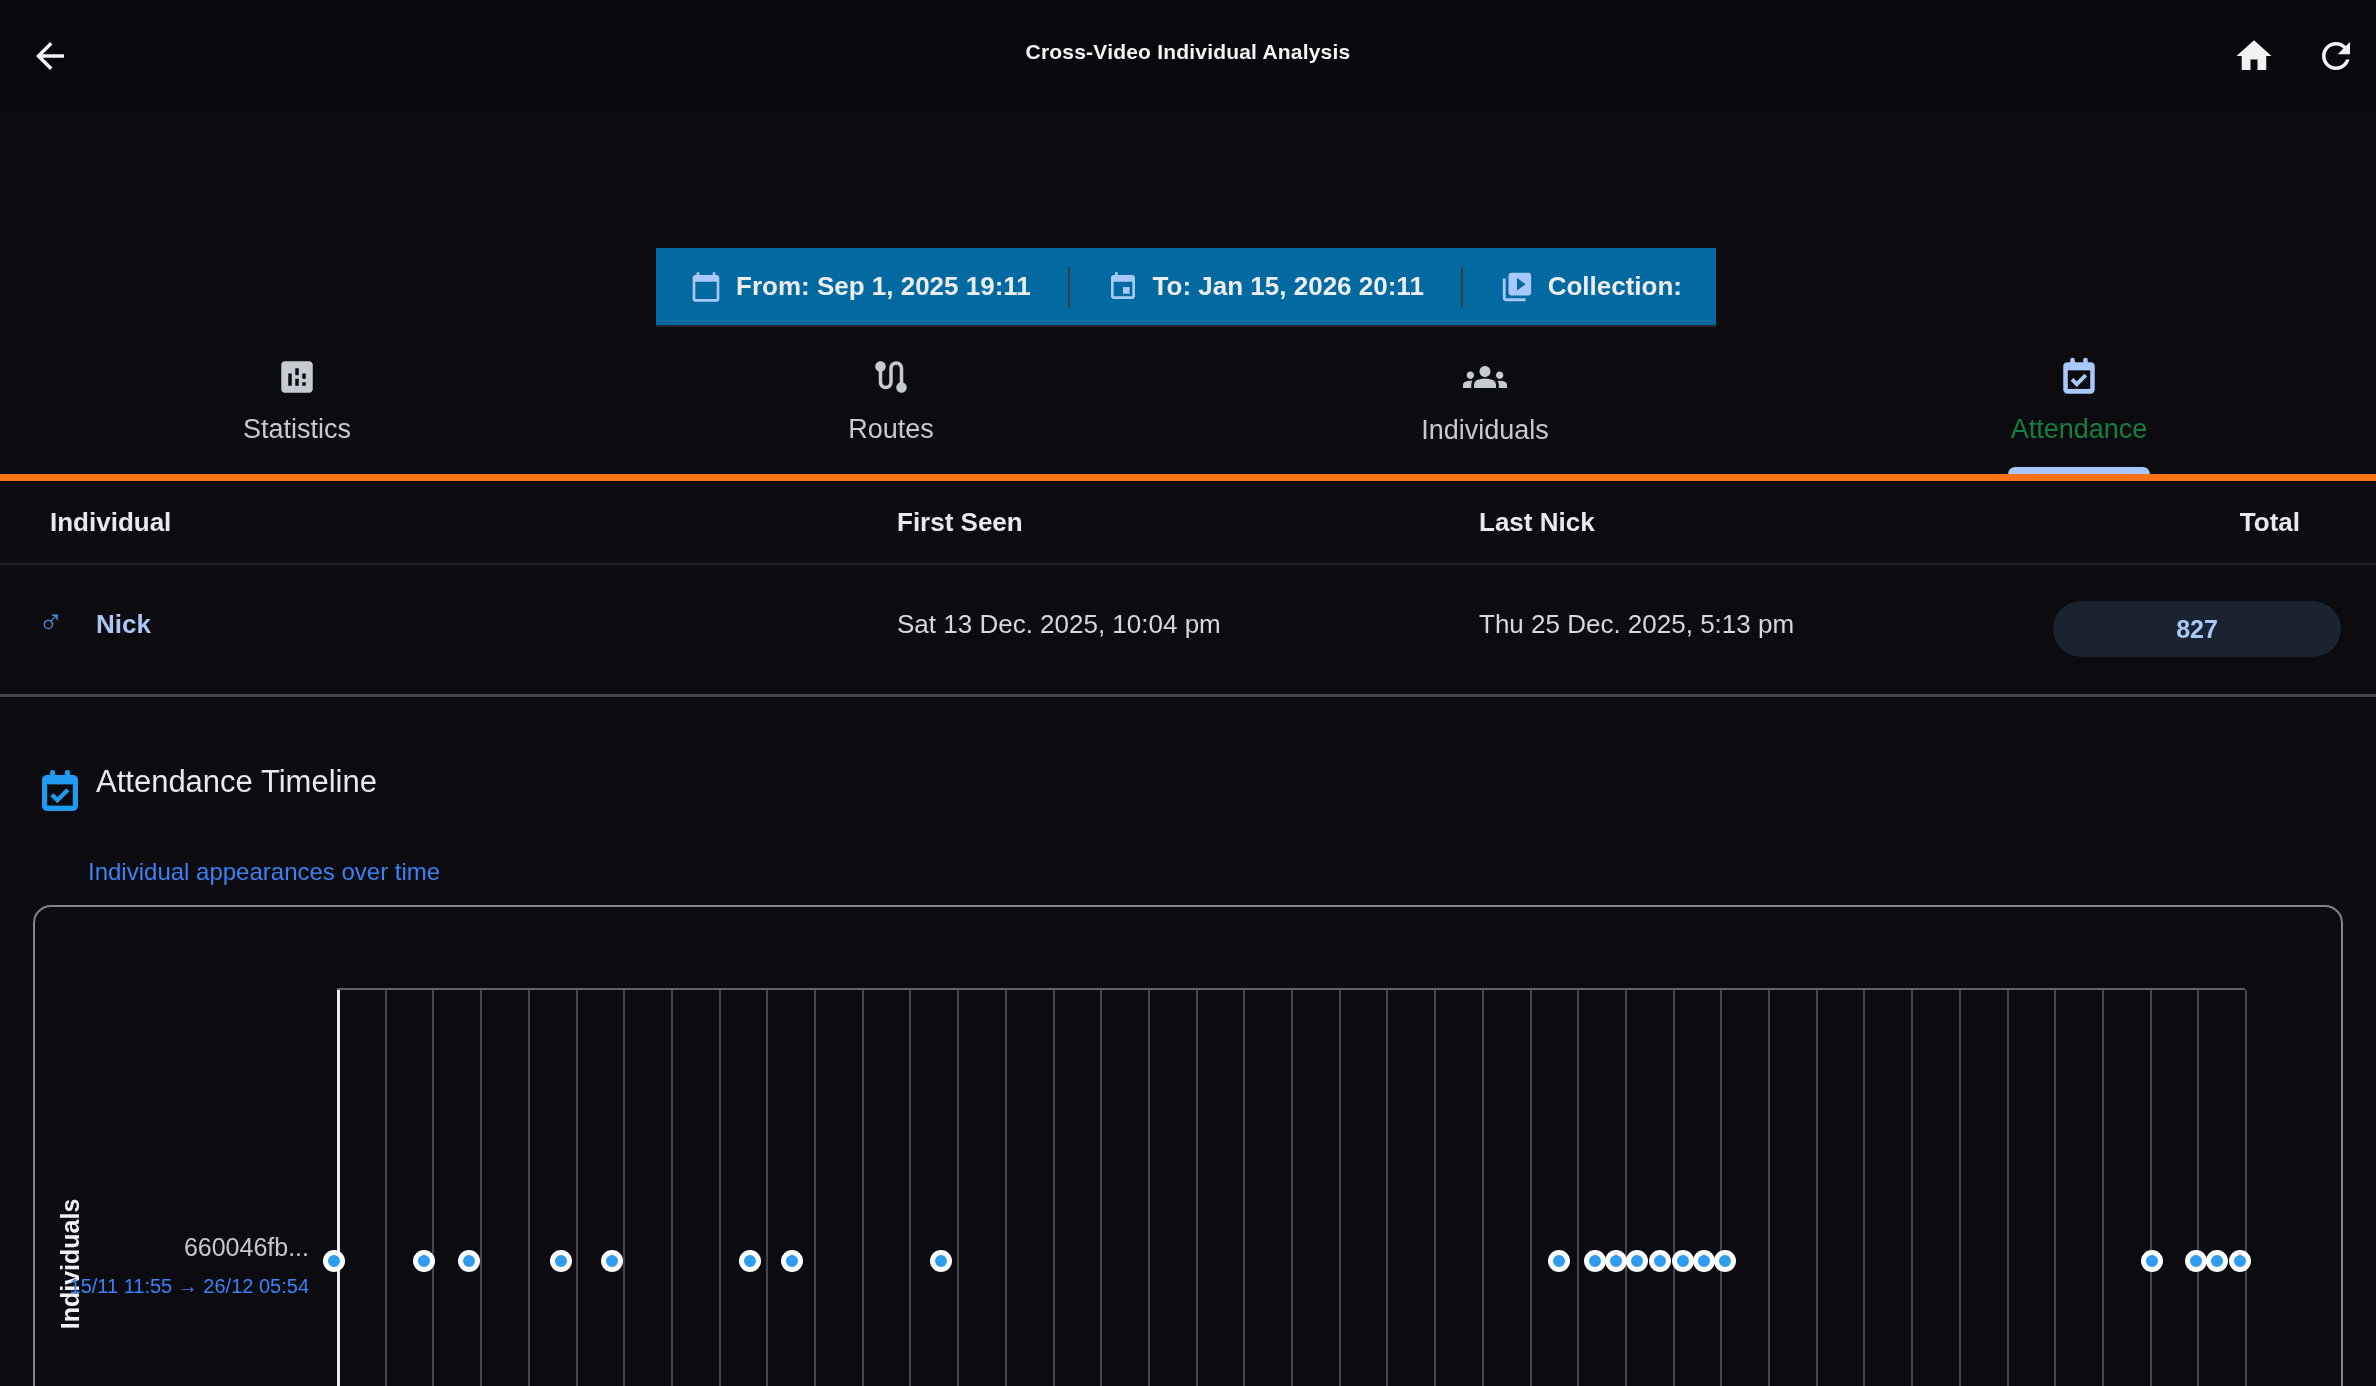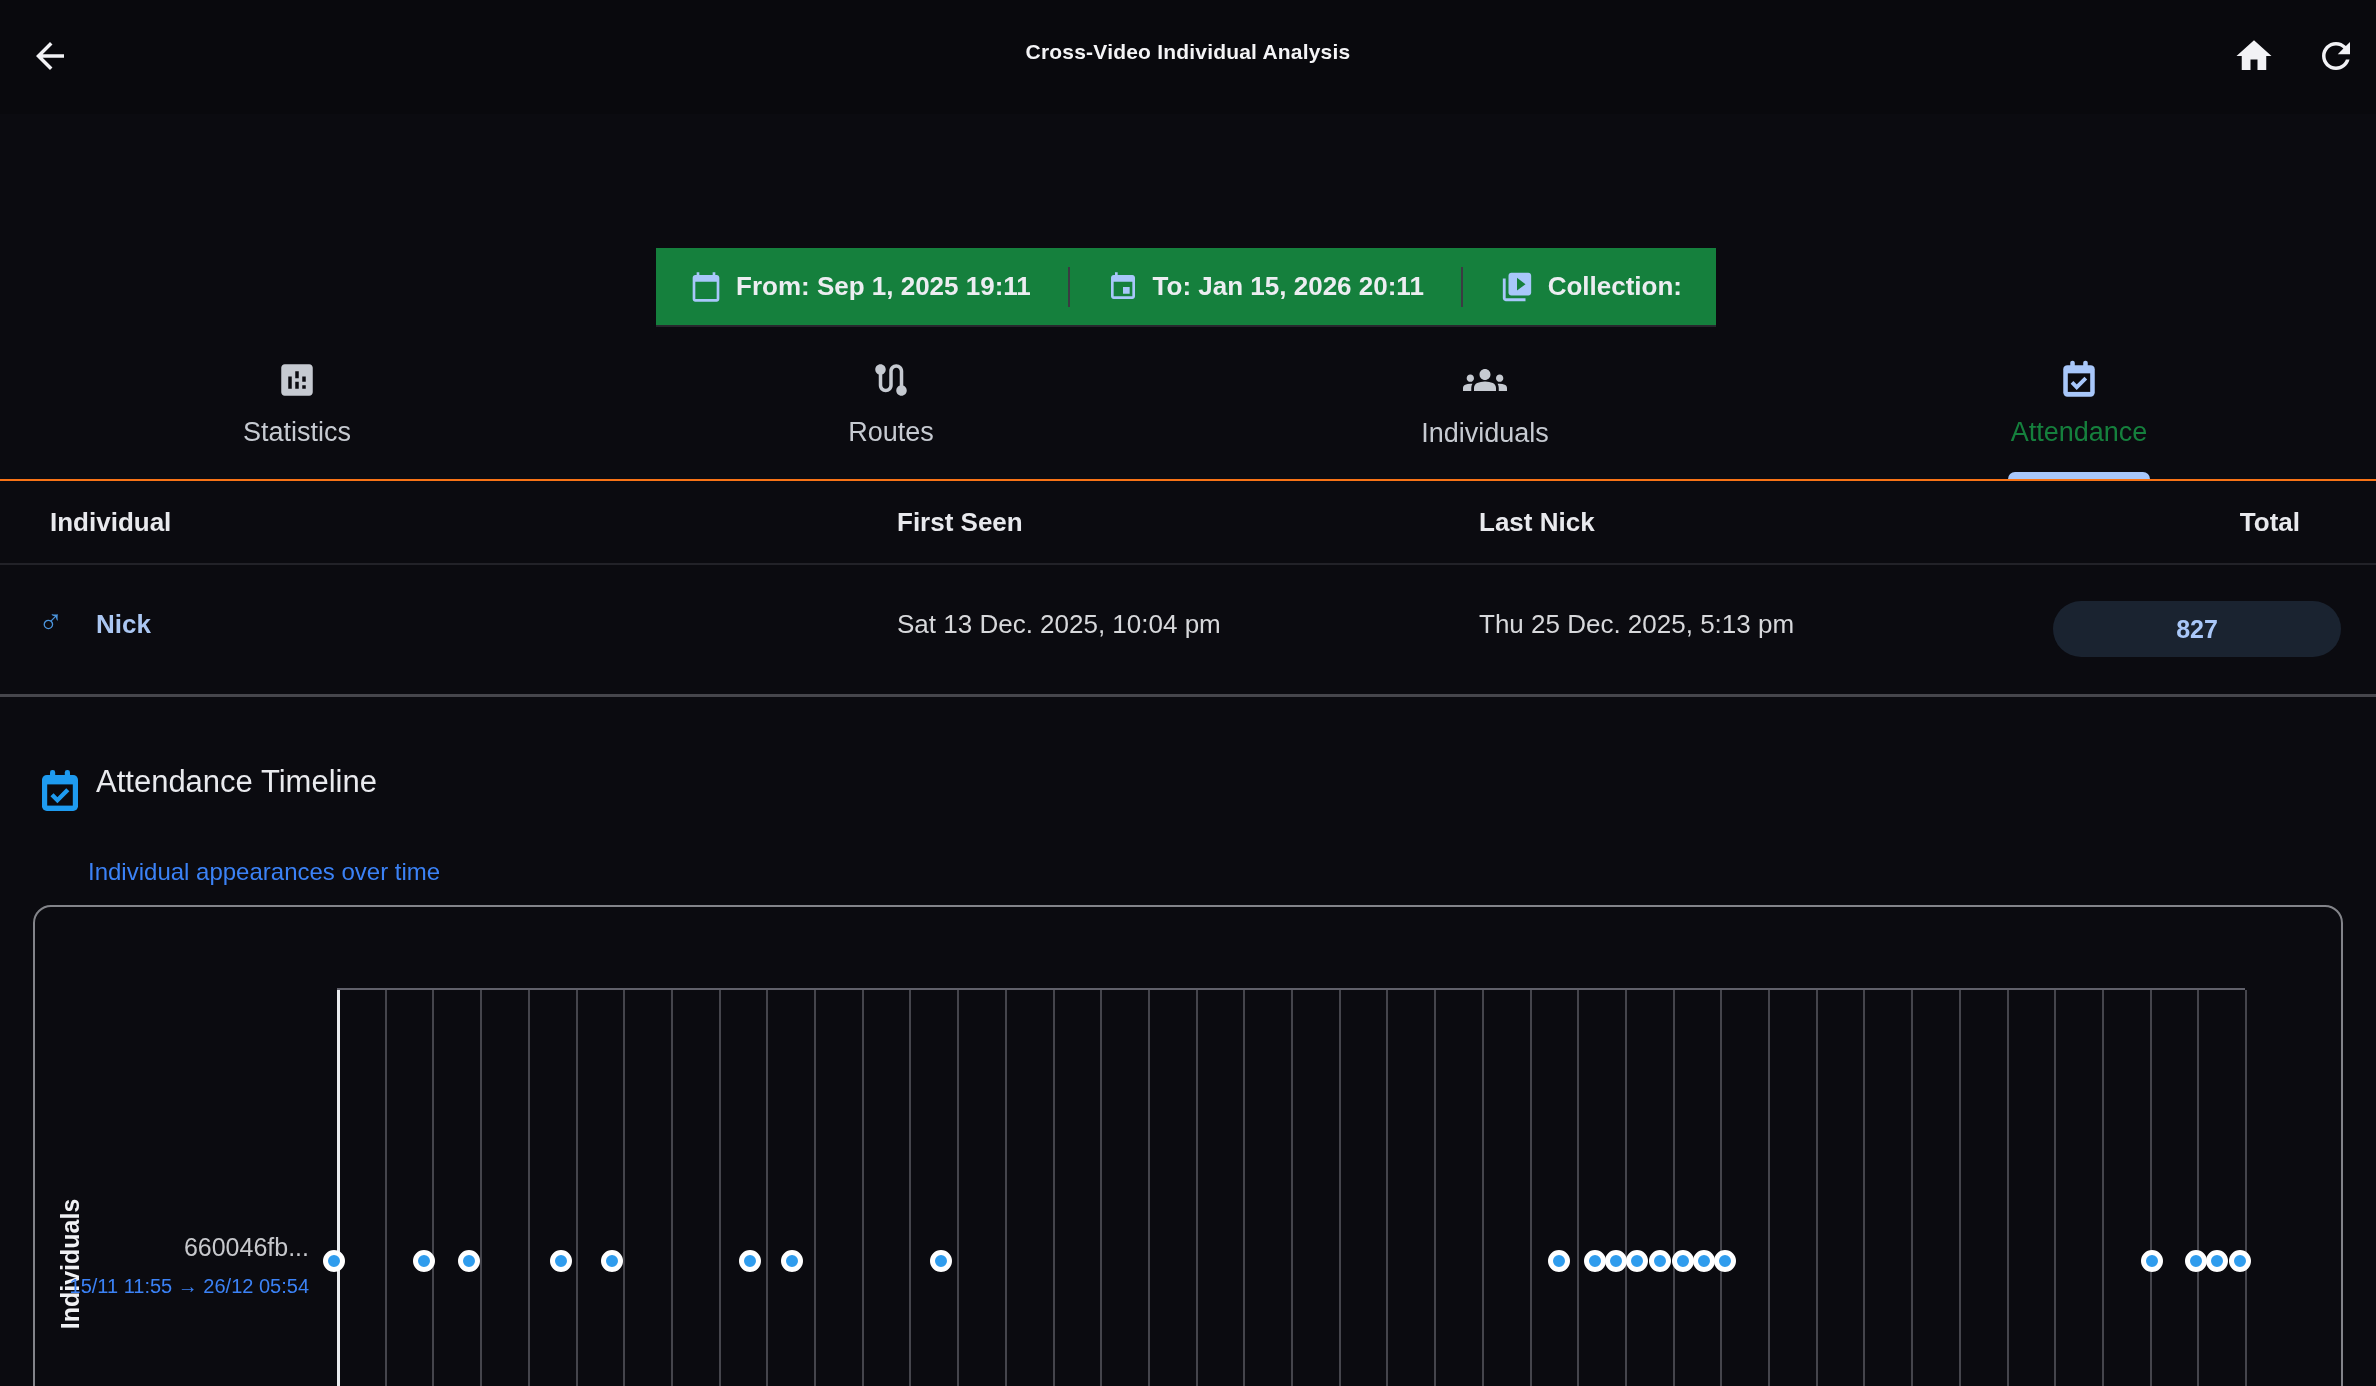--- a/index.html
+++ b/index.html
@@ -17,29 +17,29 @@
   .iconbtn svg { fill:#f2f2f5; }
 
   
   .camera-band { position:absolute; left:0; top:114px; width:2376px; height:125px; background:#15202d; cursor:pointer; }
   .camera-band .cam-icon { position:absolute; left:34px; top:154px; }
   .camera-band .cam-icon svg { fill:#a9c5f3; }
   .camera-band .band-title { position:absolute; left:96px; top:136px; color:#9db9e8; font-size:28px; font-weight:bold; }
   .camera-band .band-sub { position:absolute; left:96px; top:182px; color:#c3c5ca; font-size:24px; }
 
   
-  .filter-bar { position:absolute; left:656px; top:248px; width:1060px; height:79px; background:#15803d; border-bottom:2px solid #27272d;
+  .filter-bar { position:absolute; left:656px; top:248px; width:1060px; height:79px; background:#0369a1; border-bottom:2px solid #27272d;
     display:flex; align-items:center; justify-content:space-between; padding:0 34px; }
   .filter-item { display:flex; align-items:center; gap:14px; cursor:pointer; }
   .filter-item svg { fill:#a8c7fa; }
   .filter-item .ftext { color:#ecedf1; font-size:26px; font-weight:bold; }
   .vdiv { width:2px; height:40px; background:#3b3b42; }
 
   
-  .tabs { position:absolute; left:0; top:327px; width:2376px; height:154px; display:flex; border-bottom:2px solid #f97316; }
+  .tabs { position:absolute; left:0; top:327px; width:2376px; height:154px; display:flex; border-bottom:7px solid #f97316; }
   .tab { position:relative; width:594px; display:flex; flex-direction:column; align-items:center; justify-content:center; gap:16px; cursor:pointer; }
   .tab svg { fill:#c6cad1; }
   .tab .tab-label { color:#c6cad1; font-size:27px; }
   .tab.active svg { fill:#a8c7fa; }
   .tab.active .tab-label { color:#15803d; }
   .tab .indicator { display:none; }
   .tab.active .indicator { display:block; position:absolute; bottom:0; left:50%; transform:translateX(-50%); width:142px; height:7px; background:#a8c7fa; border-radius:8px 8px 0 0; }
 
   
   .thead { position:absolute; left:0; top:481px; width:2376px; height:84px; }

